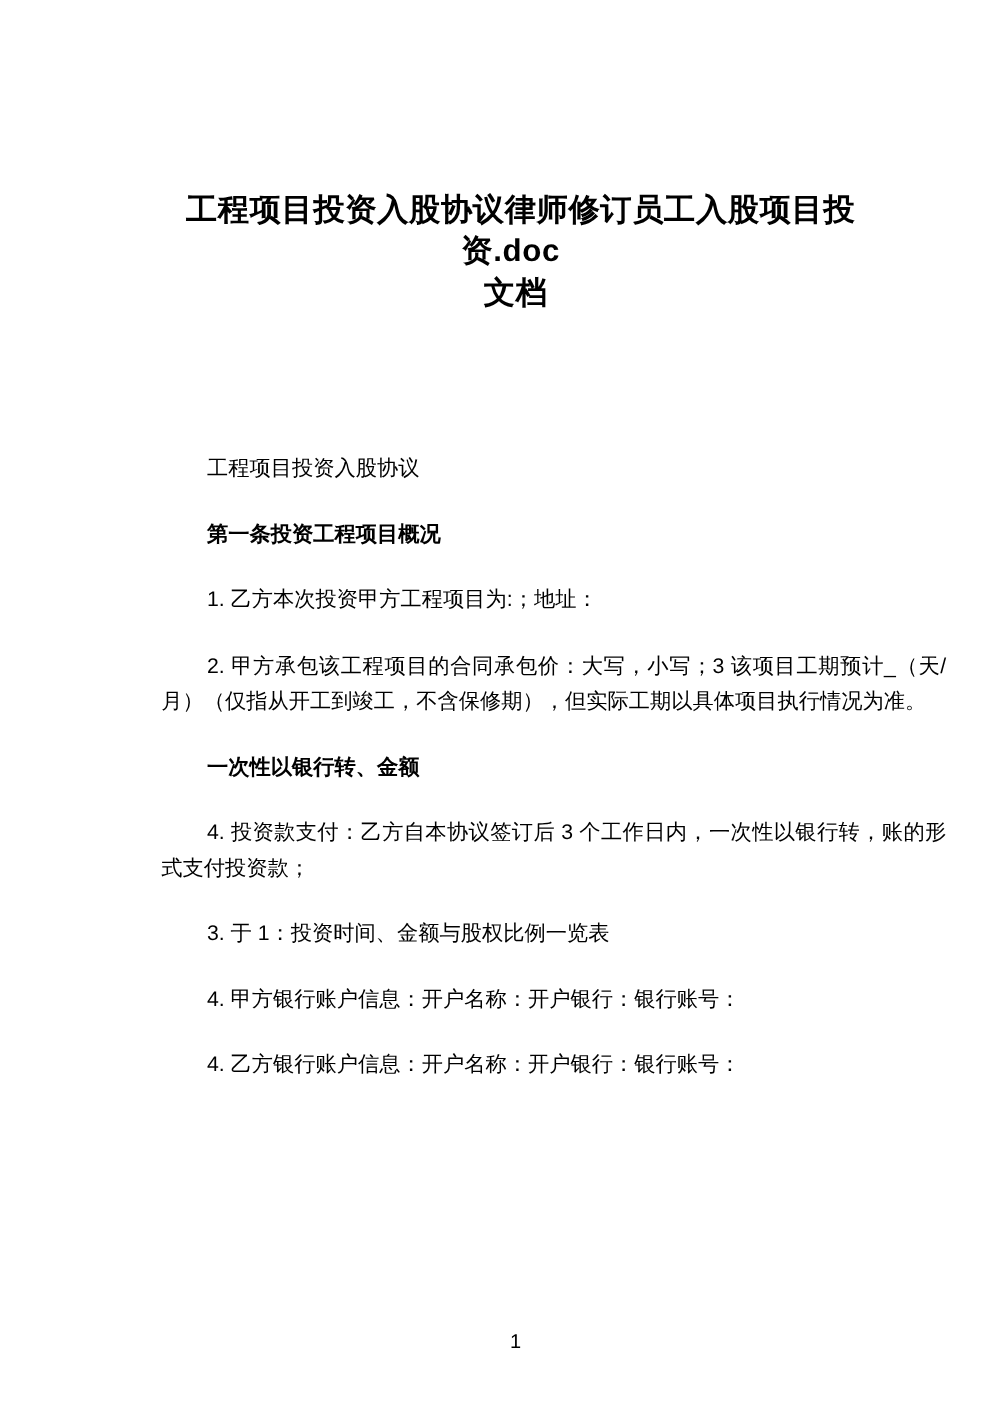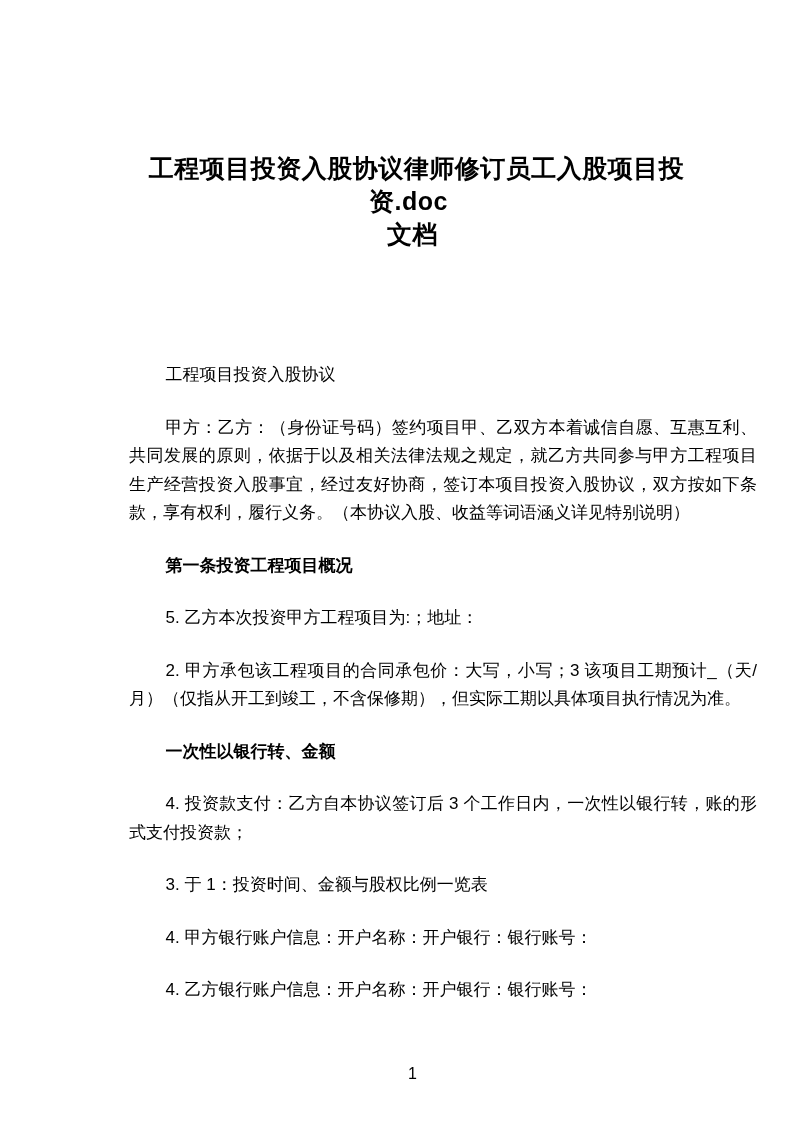--- a/index.html
+++ b/index.html
@@ -56,23 +56,22 @@
 
 <div class="page">
 
   <h1 class="doc-title">
     <span>工程项目投资入股协议律师修订员工入股项目投资.doc</span><br>
     <span>文档</span>
   </h1>
 
   <div class="doc-body">
       <p class="para">工程项目投资入股协议</p>
-      <p class="para">甲方：乙方：（身份证号码）签约项目甲、乙双方本着诚信自愿、互惠互利、共同发展的原则，依据于以及相关法律法规之规定，就乙方共同参与甲方工程项目生产经营投资入股事宜，经过友好协商，签订本项目投资入股协议，双方按如下条款，享有权利，履行义务。（本协议入股、收益等词语涵义详见特别说明）</p>
       <p class="para heading">第一条投资工程项目概况</p>
-      <p class="para">5. 乙方本次投资甲方工程项目为:；地址：</p>
+      <p class="para">1. 乙方本次投资甲方工程项目为:；地址：</p>
       <p class="para">2. 甲方承包该工程项目的合同承包价：大写，小写；3 该项目工期预计_（天/月）（仅指从开工到竣工，不含保修期），但实际工期以具体项目执行情况为准。</p>
       <p class="para heading">一次性以银行转、金额</p>
       <p class="para">4. 投资款支付：乙方自本协议签订后 3 个工作日内，一次性以银行转，账的形式支付投资款；</p>
       <p class="para">3. 于 1：投资时间、金额与股权比例一览表</p>
       <p class="para">4. 甲方银行账户信息：开户名称：开户银行：银行账号：</p>
       <p class="para">4. 乙方银行账户信息：开户名称：开户银行：银行账号：</p>
     </div>
 
   <div class="page-footer">
     <span>1</span>

